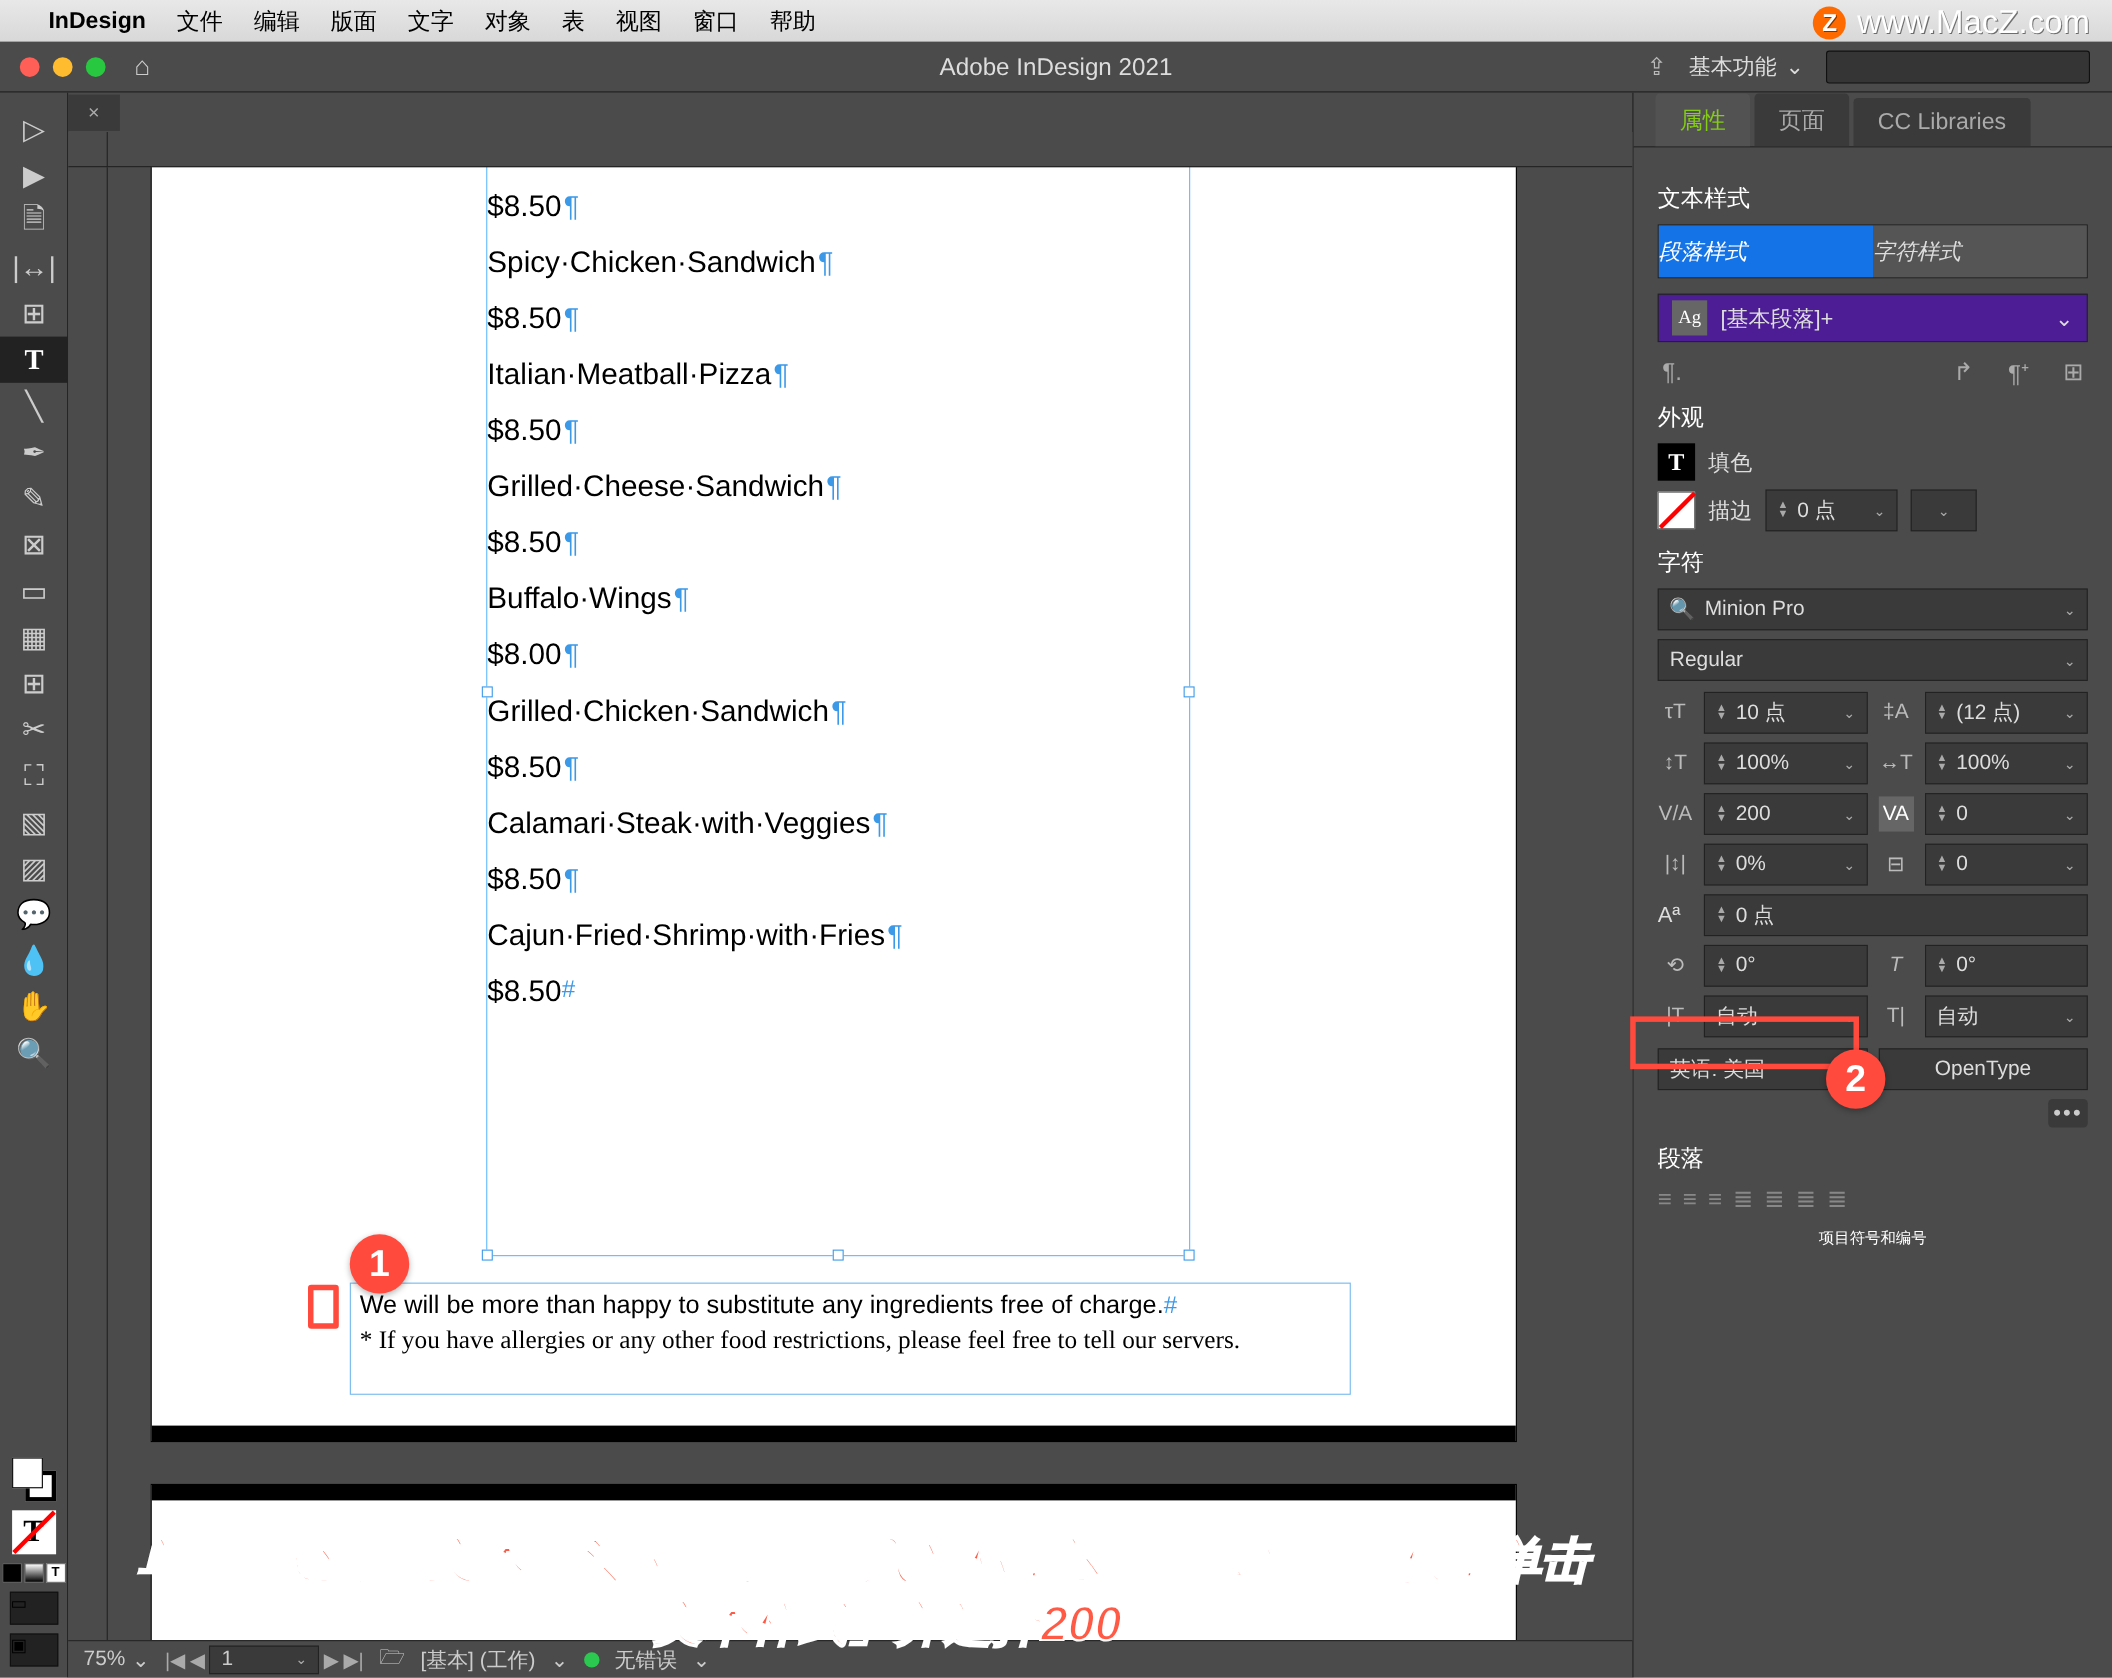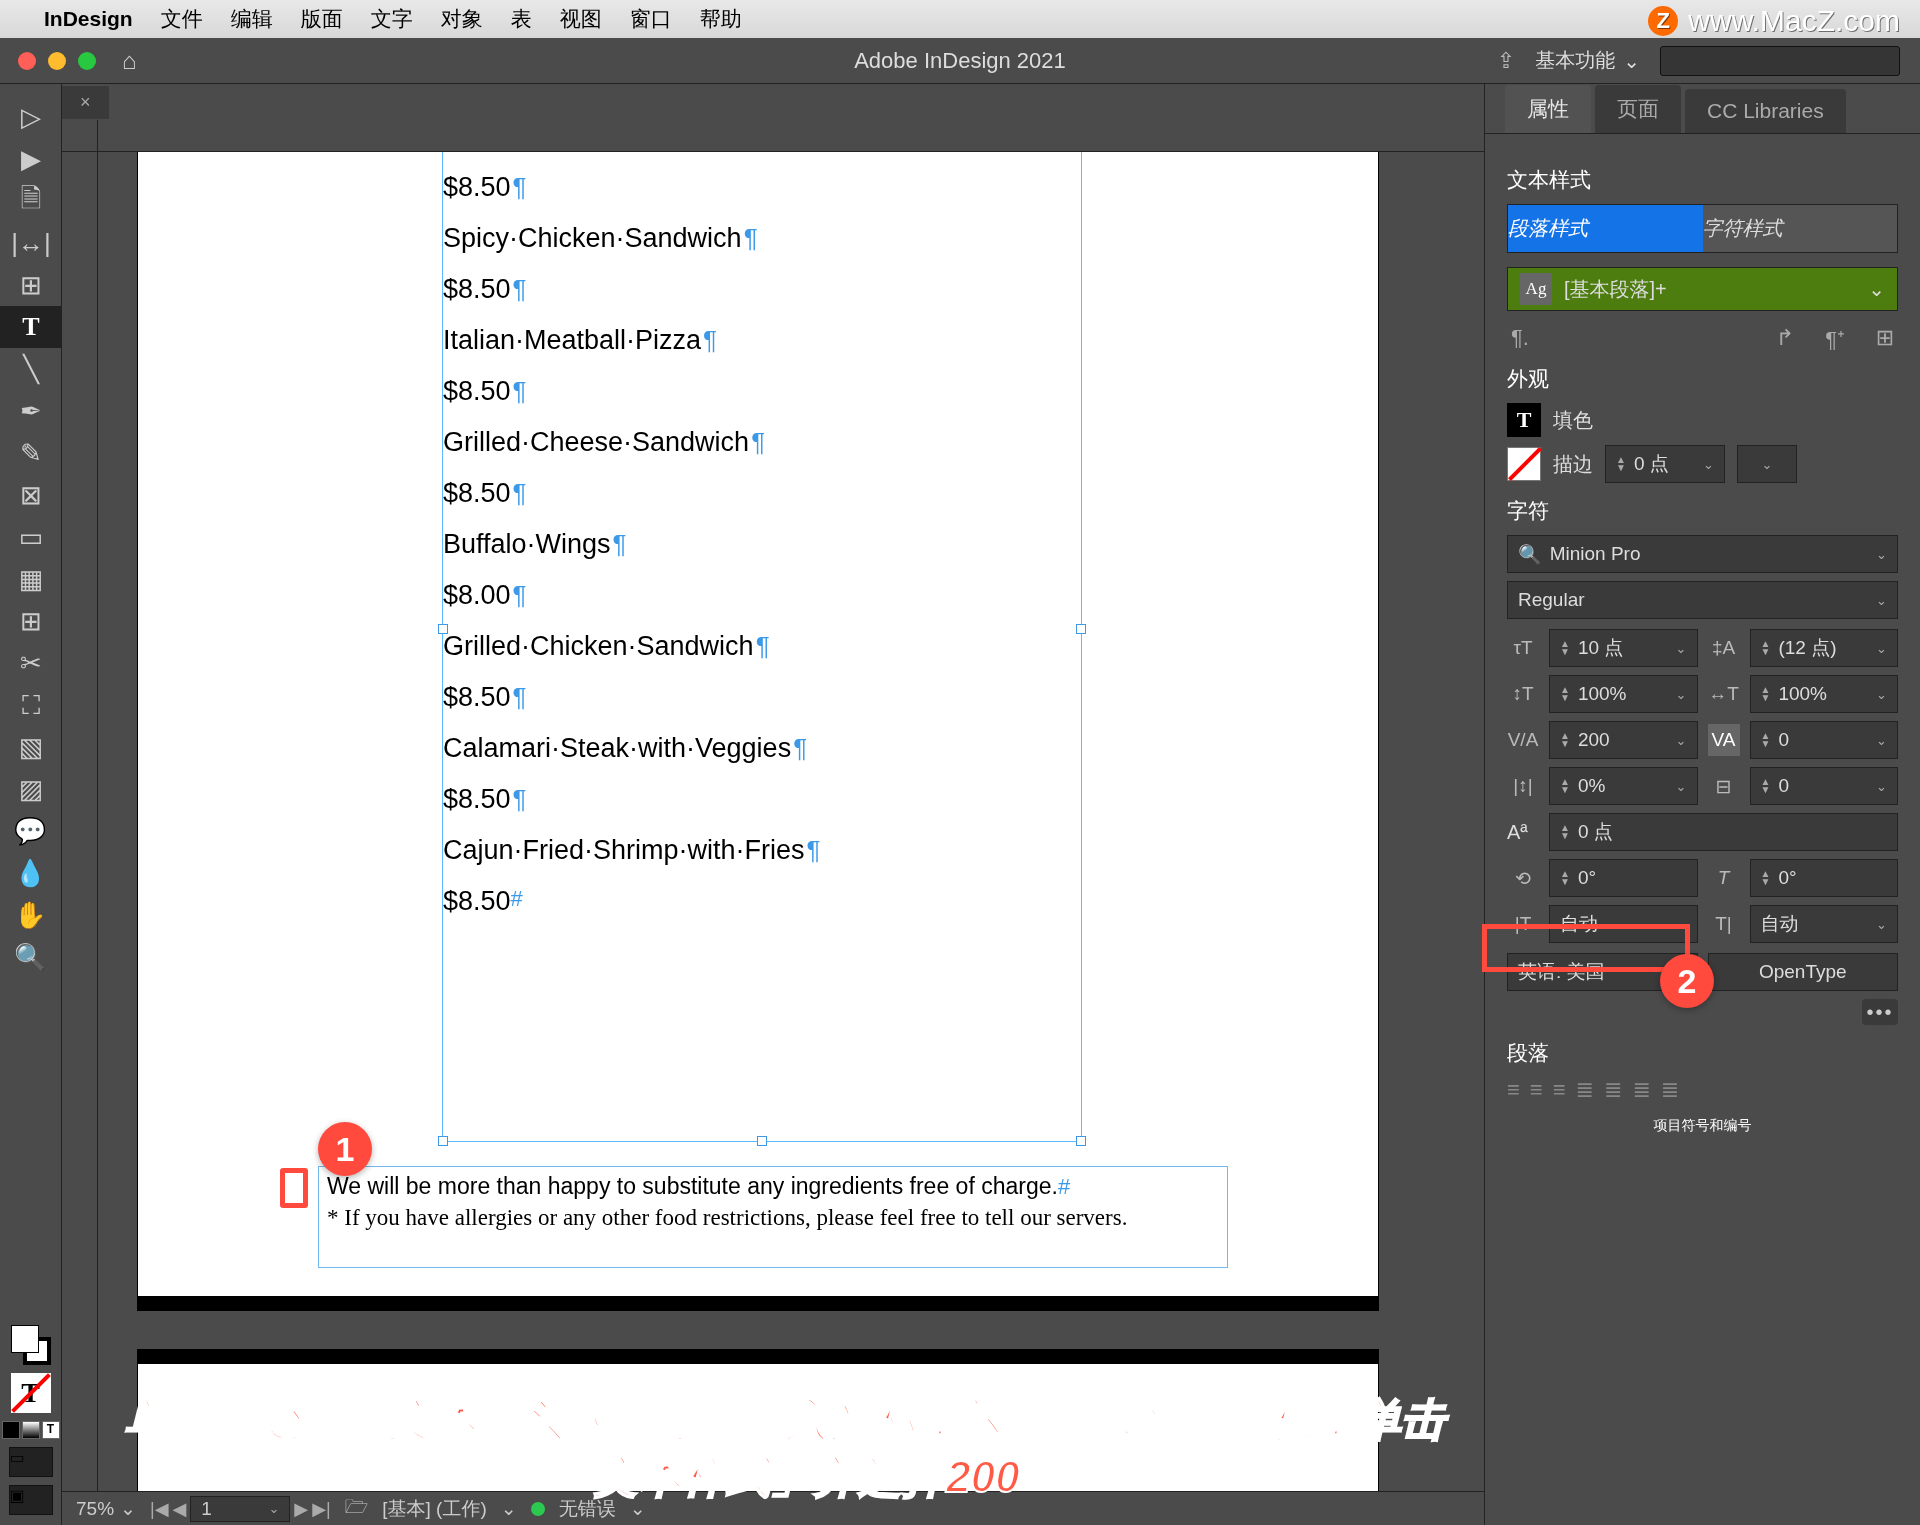--- a/index.html
+++ b/index.html
@@ -79,27 +79,27 @@
 .status-bar { height: 34px; background: #4b4b4b; border-top: 1px solid #222; display: flex; align-items: center; padding: 0 14px; color: #ccc; font-size: 19px; gap: 14px; }
 .status-bar .zoom { display: flex; align-items: center; gap: 6px; }
 .status-bar .nav-btns { display: flex; gap: 4px; align-items: center; }
 .nav-btn { color: #aaa; font-size: 18px; }
 .status-green { width: 14px; height: 14px; background: #2bc94f; border-radius: 50%; }
 
 
 .right-panel { width: 436px; background: #4b4b4b; border-left: 1px solid #222; display: flex; flex-direction: column; color: #ddd; }
 .panel-tabs { height: 50px; display: flex; align-items: flex-end; border-bottom: 1px solid #222; padding-left: 20px; gap: 4px; }
 .panel-tab { padding: 10px 22px; font-size: 21px; color: #aaa; background: #3a3a3a; border-top-left-radius: 4px; border-top-right-radius: 4px; }
-.panel-tab.active { color: #e5e5e5; background: #525252; }
+.panel-tab.active { color: #84cc16; background: #525252; }
 .panel-content { flex: 1; padding: 18px 22px; font-size: 20px; overflow: hidden; }
 .section-title { color: #fff; font-size: 21px; margin: 14px 0 10px; }
 .style-toggle { display: flex; border: 1px solid #222; margin-bottom: 14px; }
 .style-toggle .st { flex: 1; text-align: left; padding: 10px 0; background: #555; font-style: italic; }
 .style-toggle .st.active { background: #1473e6; color: #fff; }
-.style-select { display: flex; align-items: center; background: #4d7c0f; border: 1px solid #222; height: 44px; padding: 0 12px; gap: 12px; }
+.style-select { display: flex; align-items: center; background: #4c1d95; border: 1px solid #222; height: 44px; padding: 0 12px; gap: 12px; }
 .ag-icon { width: 32px; height: 32px; background: #666; color: #fff; display: flex; align-items: center; justify-content: center; font-size: 17px; font-family: serif; }
 .icon-row { display: flex; gap: 24px; margin: 14px 0; align-items: center; color: #aaa; font-size: 20px; }
 .icon-row .grow { flex: 1; }
 .small-icon { width: 26px; height: 26px; display: flex; align-items: center; justify-content: center; font-size: 22px; }
 
 .appearance-row { display: flex; align-items: center; gap: 12px; margin: 8px 0; }
 .fill-swatch { width: 34px; height: 34px; background: #000; color: #fff; font-family: serif; font-weight: bold; font-size: 22px; display: flex; align-items: center; justify-content: center; }
 .stroke-swatch { width: 34px; height: 34px; background: #fff; position: relative; border: 1px solid #777; }
 .stroke-swatch::after { content: ""; position: absolute; width: 44px; height: 4px; background: red; transform: rotate(-45deg); top: 14px; left: -5px; }
 

